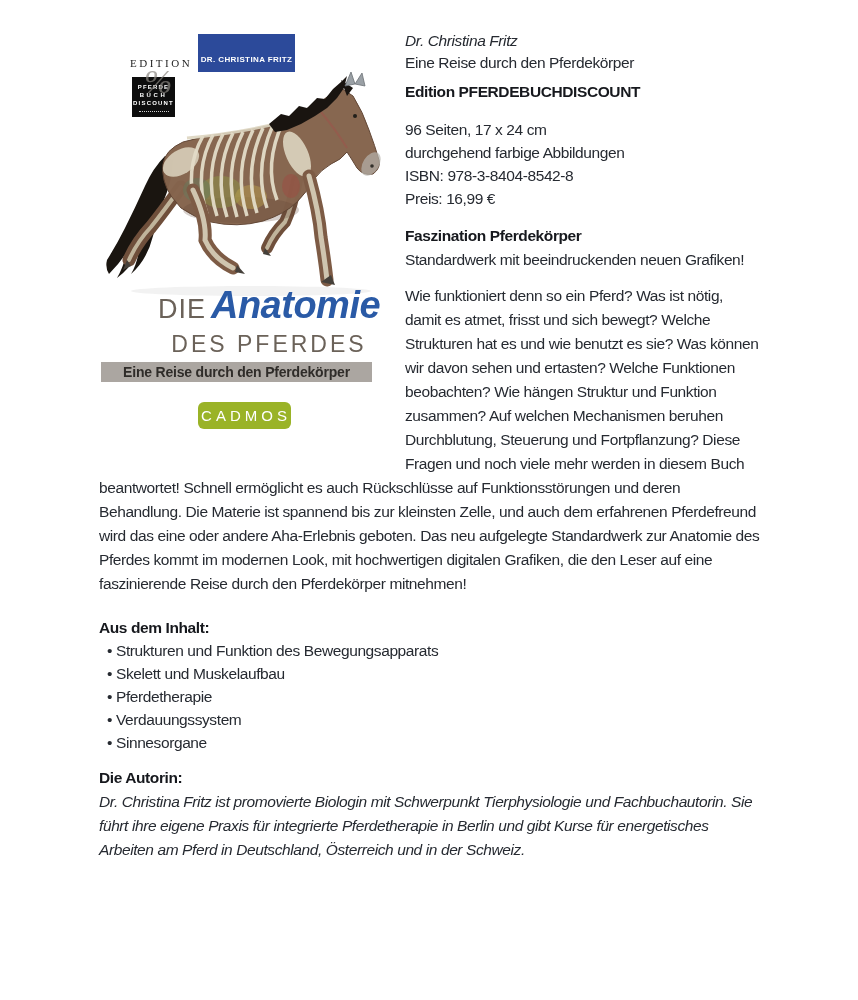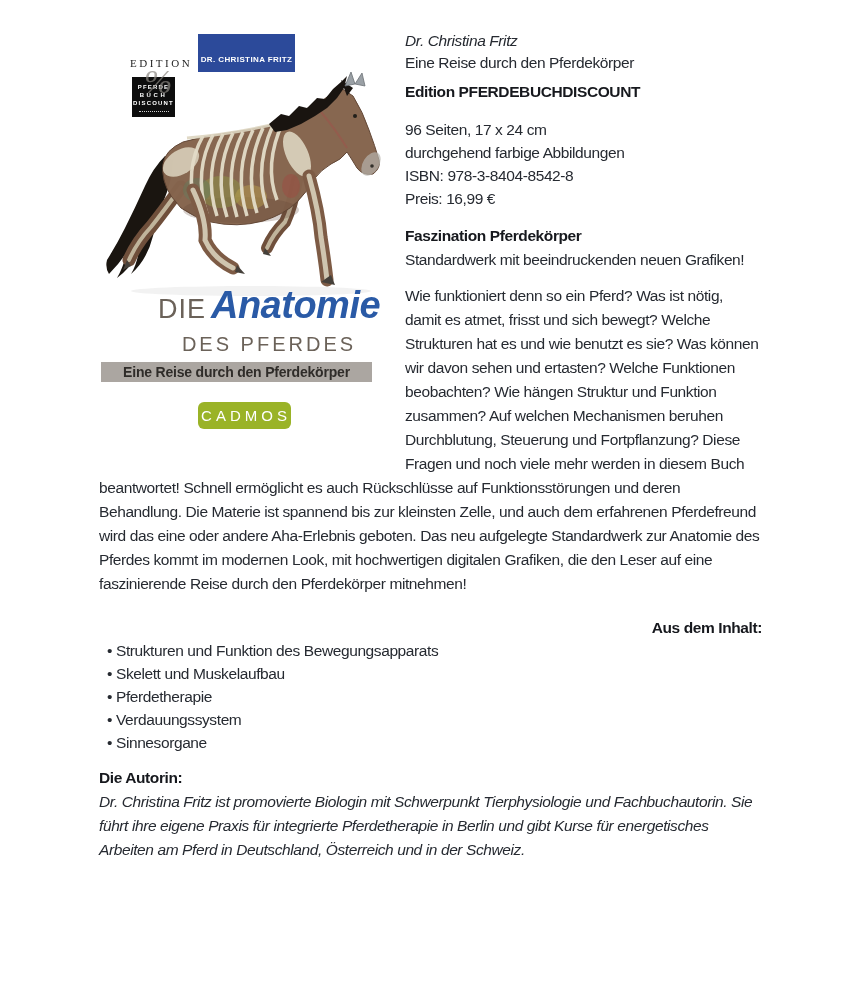--- a/index.html
+++ b/index.html
@@ -44,21 +44,21 @@
     display:flex; align-items:flex-end; justify-content:center;
     padding-bottom:8px; font-size:8px; font-weight:700;
     letter-spacing:0.4px; white-space:nowrap;
   }
 
   .horse { position:absolute; left:2px; top:42px; width:292px; height:230px; }
 
   .ctitle { position:absolute; top:258px; left:40px; width:260px; text-align:center; line-height:34px; white-space:nowrap; }
   .die  { font-size:27px; color:var(--title-gray,#6b6259); letter-spacing:1px; margin-right:5px; }
   .ana  { font-size:38px; font-style:italic; font-weight:700; color:var(--title-blue,#2a5aa6); letter-spacing:-0.5px; }
-  .desp { font-size:20px; color:var(--title-gray,#6b6259); letter-spacing:3px; line-height:26px; margin-top:1px; }
+  .desp { font-size:23px; color:var(--title-gray,#6b6259); letter-spacing:3px; line-height:26px; margin-top:1px; }
 
   .band {
     position:absolute; top:332px; left:2px; width:271px; height:20px;
     background:var(--band-bg,#aba6a1); color:#2f2c29;
     font-weight:700; font-size:14px; line-height:20px; text-align:center;
     letter-spacing:-0.2px;
   }
   .cadmos {
     position:absolute; top:372px; left:99px; width:93px; height:27px;
     background:var(--cadmos-green,#9ab327); color:#ffffff;
@@ -68,21 +68,21 @@
   }
 
   
   .head   { line-height:22px; margin-bottom:9px; }
   .edline { margin-bottom:17px; }
   .specs  { line-height:23px; margin-bottom:14px; }
   .tagline{ line-height:24px; margin-bottom:12px; }
   .desc   { line-height:24px; }
 
   .contents { margin-top:20px; }
-  .contents .hd { line-height:23px;text-align:right; }
+  .contents .hd { line-height:23px; }
   .contents ul { list-style:none; line-height:23px; }
   .contents li::before { content:"• "; }
   .contents li { padding-left:8px; }
 
   .autorin { margin-top:12px; }
   .autorin .hd { line-height:24px; }
   .autorin p { line-height:24px;font-style:italic; }
 </style>
 </head>
 <body>

